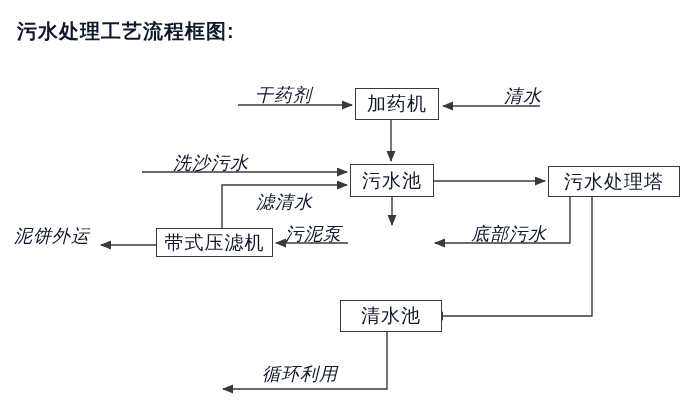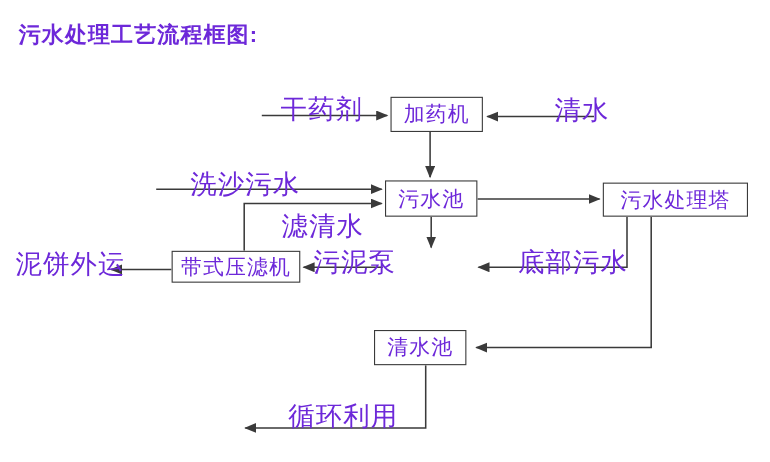--- a/index.html
+++ b/index.html
@@ -1,30 +1,30 @@
 <!DOCTYPE html>
 <html><head>
 <meta charset="utf-8">
 <style>
   html,body{margin:0;padding:0;background:#ffffff;}
   .canvas{
     position:relative;width:700px;height:420px;background:#ffffff;
-    font-family:"Liberation Sans",sans-serif;color:#6d28d9;overflow:hidden;
+    font-family:"Liberation Sans",sans-serif;color:#0f172a;overflow:hidden;
   }
   .title{
     position:absolute;left:17px;top:18px;font-size:20px;font-weight:bold;
     letter-spacing:1px;white-space:nowrap;
   }
   .node{
     position:absolute;border:1.5px solid #3a3a3a;background:#ffffff;
     display:flex;align-items:center;justify-content:center;
     font-size:19px;letter-spacing:1px;box-sizing:border-box;white-space:nowrap;
   }
   .flabel{
-    position:absolute;font-size:24px;letter-spacing:1px;white-space:nowrap;
+    position:absolute;font-size:18px;letter-spacing:1px;white-space:nowrap;font-style:italic;
   }
   svg.lines{position:absolute;left:0;top:0;pointer-events:none;}
 </style>
 </head>
 <body>
 
 <div class="canvas">
 
   <svg class="lines" width="700" height="420" viewBox="0 0 700 420">
     <defs>
@@ -60,21 +60,21 @@
 
   <div class="node" style="left:548px;top:166px;width:132px;height:31px;">
     <span>污水处理塔</span>
   </div>
 
   <div class="node" style="left:156px;top:228px;width:117px;height:29px;">
     <span>带式压滤机</span>
   </div>
 
 
-  <div class="node" style="left:340px;top:300px;width:84px;height:32px;">
+  <div class="node" style="left:340px;top:300px;width:102px;height:32px;">
     <span>清水池</span>
   </div>
 
   <div class="flabel" style="left:255px;top:83px;">干药剂</div>
 
   <div class="flabel" style="left:504px;top:84px;">清水</div>
 
   <div class="flabel" style="left:173px;top:151px;">洗沙污水</div>
 
   <div class="flabel" style="left:256px;top:190px;">滤清水</div>

